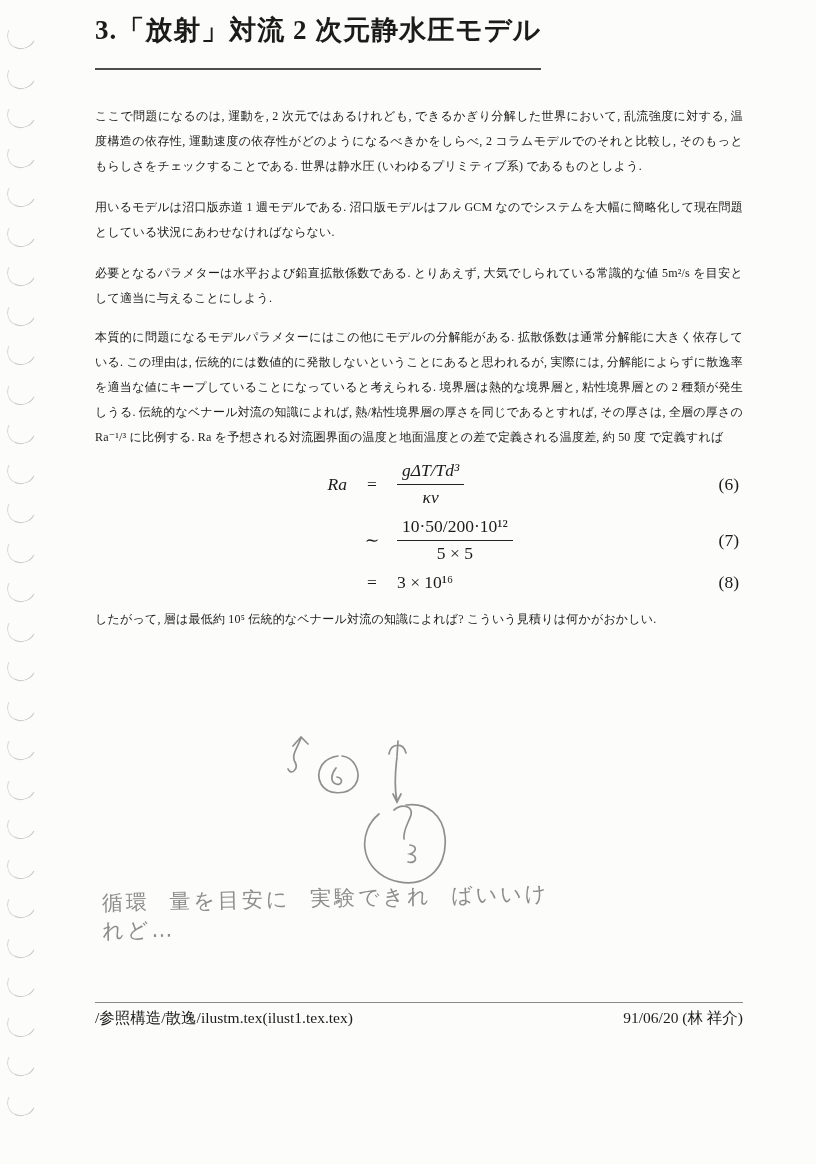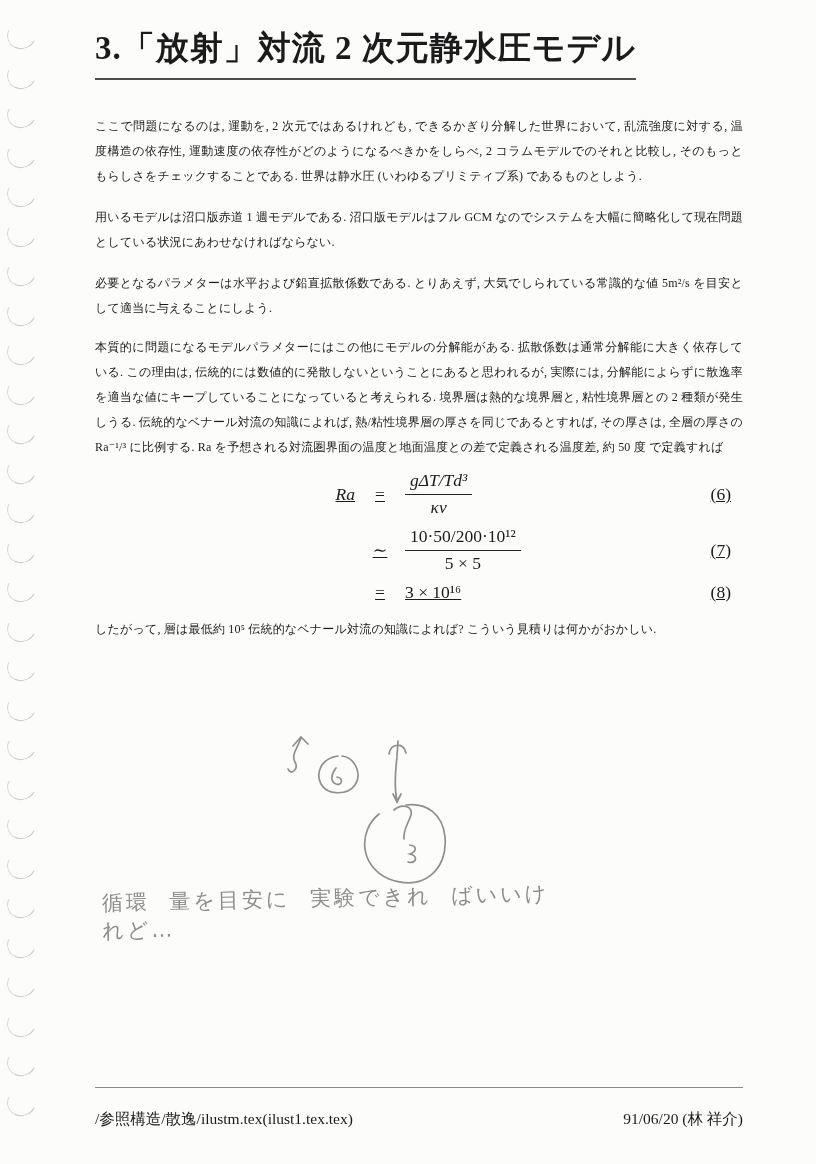--- a/index.html
+++ b/index.html
@@ -17,52 +17,52 @@
     transform:rotate(-18deg);
   }
   .content{position:absolute;left:95px;top:0;width:648px;}
   .header{
     display:flex;justify-content:space-between;align-items:flex-end;
     margin-top:48px;padding-bottom:6px;border-bottom:2px solid #5a5a58;
     font-size:15.5px;font-weight:bold;letter-spacing:.5px;
   }
   .hdr-right span{margin-left:26px;}
   .title{
-    display:inline-block;margin:26px 0 0 0;font-size:33px;font-weight:bold;
-    letter-spacing:1px;padding-bottom:7px;border-bottom:2.5px solid #4c4c4a;
+    display:inline-block;margin:12px 0 0 0;font-size:27px;font-weight:bold;
+    letter-spacing:1px;padding-bottom:20px;border-bottom:2.5px solid #4c4c4a;
   }
   .para{
     margin:16px 0 0 0;font-size:12px;line-height:25px;text-align:justify;
     letter-spacing:.2px;
   }
   .para.first{margin-top:34px;}
   .para.big{margin-top:14px;}
   
   .eq-block{margin:10px 0 4px 0;font-size:17.5px;}
-  .eq-row{display:flex;align-items:center;margin:7px 12px;text-decoration:underline;}
+  .eq-row{display:flex;align-items:center;margin:7px 4px;}
   .eq-lhs{width:248px;text-align:right;padding-right:12px;font-style:italic;}
   .eq-rel{width:26px;text-align:center;}
   .eq-content{margin-left:12px;}
   .ital{font-style:italic;}
   .frac{display:inline-block;text-align:center;vertical-align:middle;line-height:1.25;}
   .frac .top{padding:0 5px 2px 5px;border-bottom:1.2px solid #222;display:block;}
   .frac .bot{padding-top:2px;display:block;}
   .eq-no{margin-left:auto;font-style:normal;}
   
   .doodles{position:absolute;left:276px;top:731px;}
   .hand-note{
     position:absolute;left:102px;top:884px;width:470px;
     color:#7a7a78;font-size:21px;letter-spacing:3px;word-spacing:10px;
     transform:rotate(-1.2deg);font-family:"DejaVu Sans","Liberation Sans",sans-serif;
     opacity:.85;
   }
   
   .footer{
-    position:absolute;left:95px;top:1087px;width:648px;
-    border-top:1.5px solid #8a8a86;padding-top:21px;
+    position:absolute;left:95px;top:1002px;width:648px;
+    border-top:1.5px solid #8a8a86;padding-top:5px;
     display:flex;justify-content:space-between;font-size:15.5px;
   }
 </style>
 </head>
 <body>
 
 <div class="page">
 
   <div class="holes">
       <div class="hole" style="top: 22px;"></div>

